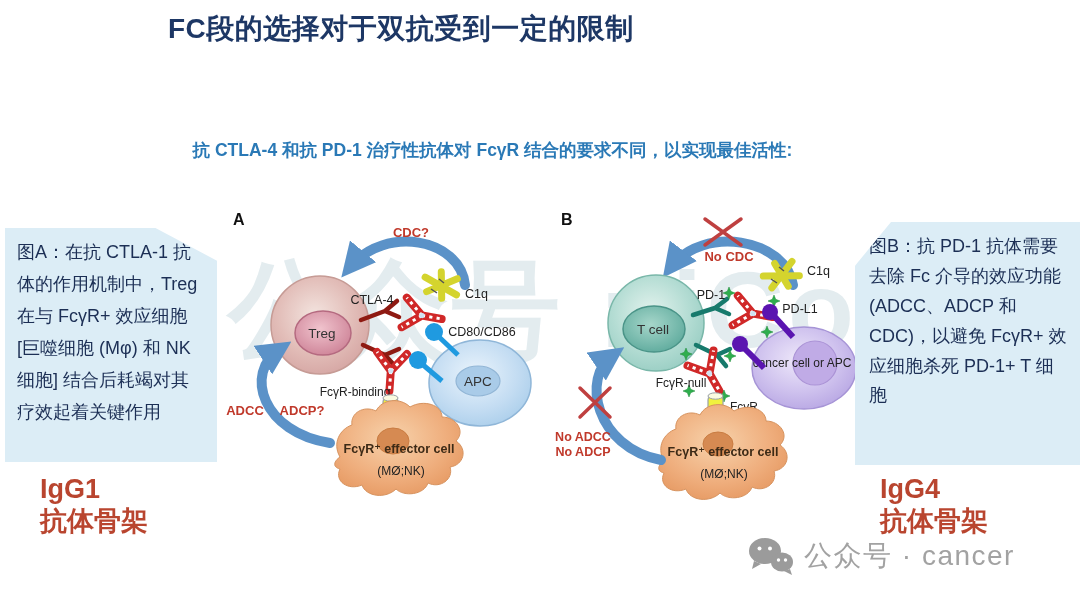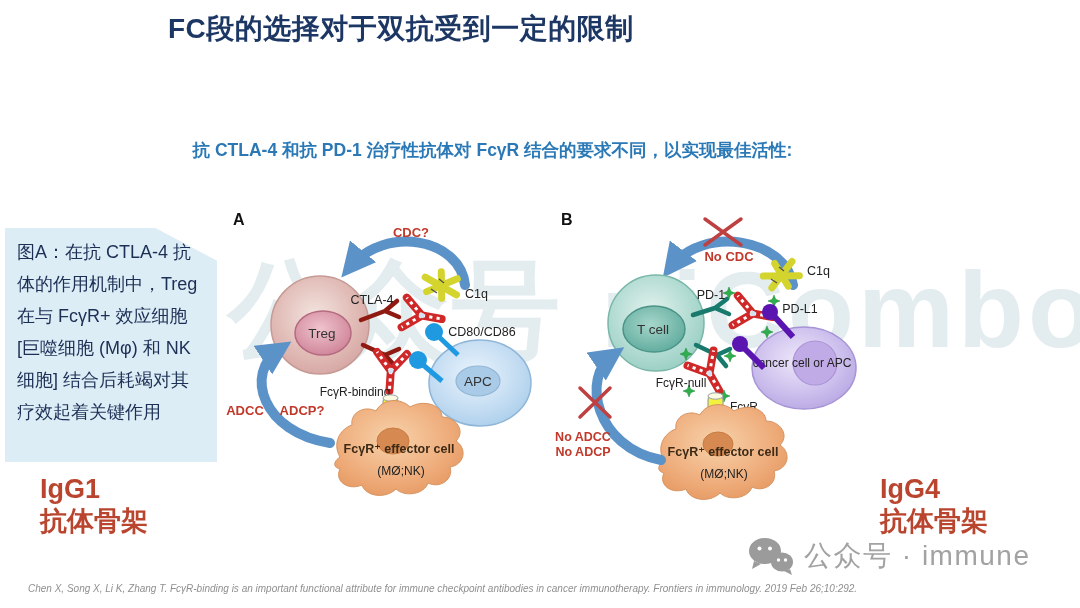--- a/index.html
+++ b/index.html
@@ -44,21 +44,22 @@
 </head>
 <body>
 
 <div id="slide">
 
   <div id="watermark">公众号 : iCombo</div>
 
   <div id="title">FC段的选择对于双抗受到一定的限制</div>
   <div id="subtitle">抗 CTLA-4 和抗 PD-1 治疗性抗体对 FcγR 结合的要求不同，以实现最佳活性:</div>
 
-  <div id="note-a" class="note">图A：在抗 CTLA-4 抗体的作用机制中，Treg 在与 FcγR+ 效应细胞 [巨噬细胞 (Mφ) 和 NK 细胞] 结合后耗竭对其疗效起着关键作用</div>
+  <div id="note-a" class="note">图A：在抗 CTLA-1 抗体的作用机制中，Treg 在与 FcγR+ 效应细胞 [巨噬细胞 (Mφ) 和 NK 细胞] 结合后耗竭对其疗效起着关键作用</div>
+  <div id="note-b" class="note">图B：抗 PD-1 抗体需要去除 Fc 介导的效应功能 (ADCC、ADCP 和 CDC)，以避免 FcγR+ 效应细胞杀死 PD-1+ T 细胞</div>
 
   <svg id="panel-a" class="panel" width="328" height="300" viewBox="0 0 328 300">
     <defs>
       <radialGradient id="gTregOut" cx="45%" cy="40%" r="70%">
         <stop offset="0%" stop-color="#f3e4df"></stop>
           <stop offset="55%" stop-color="#e2bdb8"></stop>
           <stop offset="100%" stop-color="#d2a09e"></stop>
       </radialGradient>
       <radialGradient id="gTregNuc" cx="45%" cy="40%" r="70%">
         <stop offset="0%" stop-color="#f0c3cd"></stop>
@@ -264,29 +265,28 @@
 
   <div id="backbone-left" class="backbone">
     <div>IgG1</div>
     <div>抗体骨架</div>
   </div>
   <div id="backbone-right" class="backbone">
     <div>IgG4</div>
     <div>抗体骨架</div>
   </div>
 
-  <div id="citation">Chen X, Song X, Li K, Zhang T. FcγR-binding is an important functional attribute for immune checkpoint antibodies in cancer immunotherapy. Frontiers in immunology. 2019 Feb 26;10:292.</div>
 
   <div id="wechat-footer">
     <svg width="46" height="40" viewBox="0 0 46 40">
       <ellipse cx="17" cy="15" rx="16" ry="13" fill="#9b9b9b"></ellipse>
       <path d="M 6 25 L 4 33 L 13 28 Z" fill="#9b9b9b"></path>
       <circle cx="11.5" cy="12.5" r="2" fill="#ffffff"></circle>
       <circle cx="22" cy="12.5" r="2" fill="#ffffff"></circle>
       <ellipse cx="34" cy="26" rx="11" ry="9.5" fill="#9b9b9b"></ellipse>
       <path d="M 42 33 L 44 39 L 36 35 Z" fill="#9b9b9b"></path>
       <circle cx="30.5" cy="24" r="1.7" fill="#ffffff"></circle>
       <circle cx="37.5" cy="24" r="1.7" fill="#ffffff"></circle>
     </svg>
-    <span>公众号 · immune</span>
+    <span>公众号 · cancer</span>
   </div>
 
 </div>
 
 </body></html>

